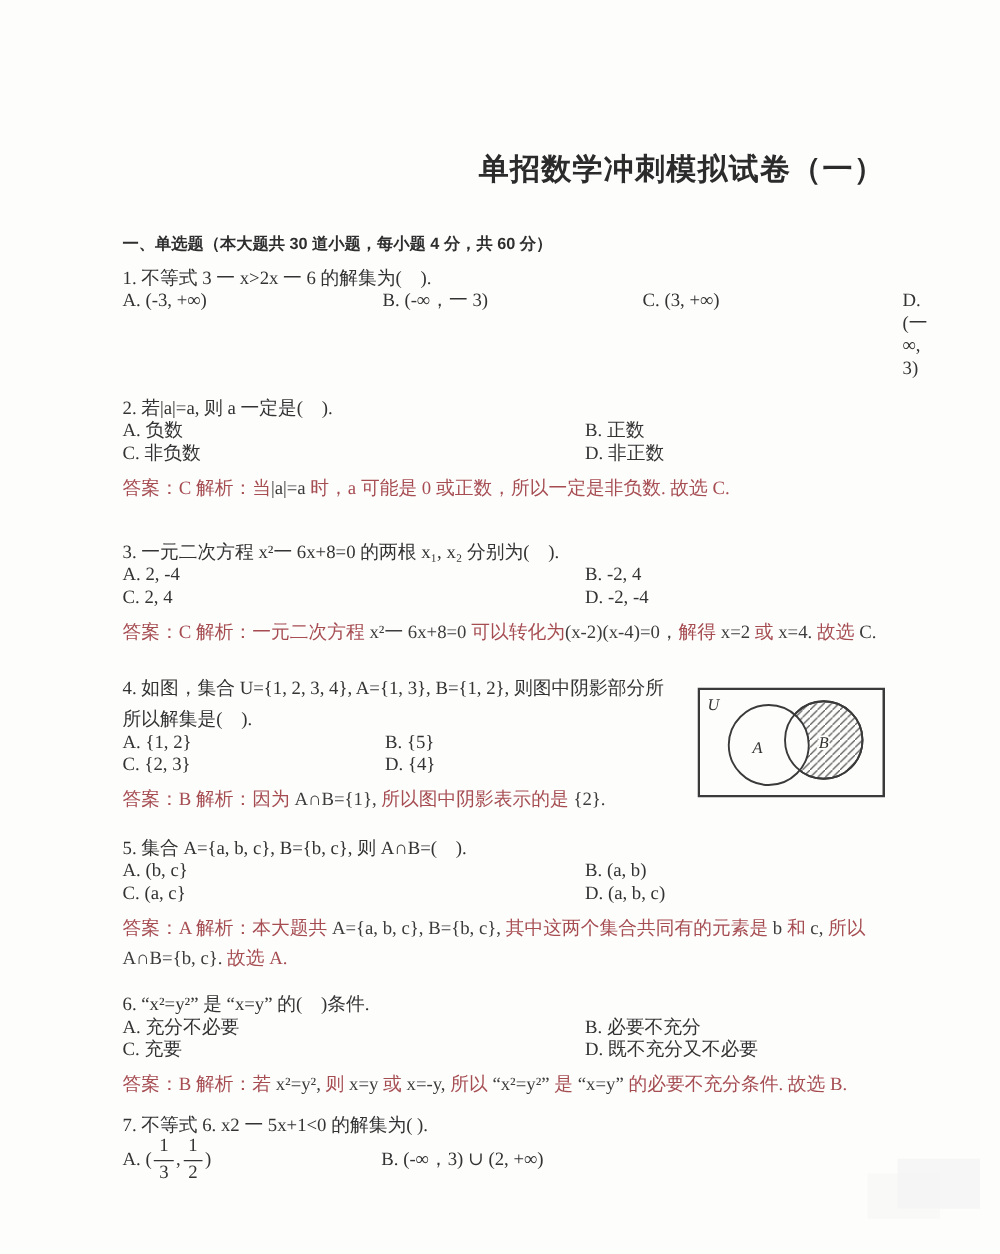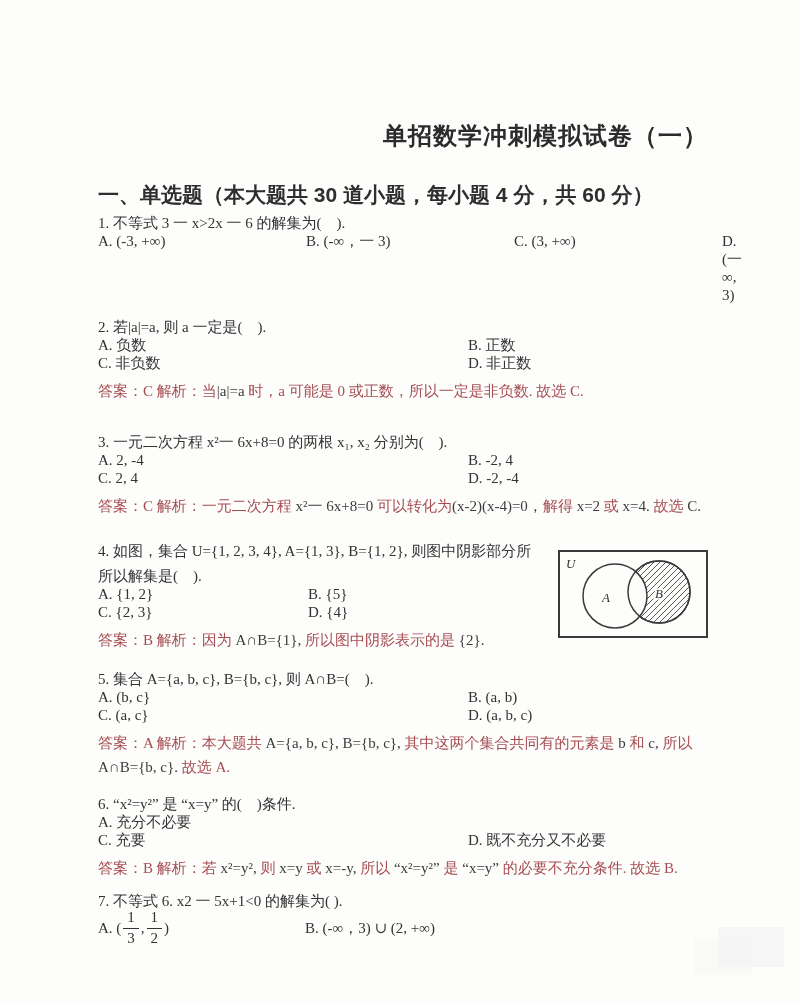--- a/index.html
+++ b/index.html
@@ -9,21 +9,21 @@
     color:#333;font-size:15px;
     position:relative;
   }
   .page{position:relative;width:800px;height:1003px;overflow:hidden;padding:0 92px 0 98px;box-sizing:border-box;}
   .title{
     padding-top:120px;text-align:right;font-family:"Liberation Sans","DejaVu Sans",sans-serif;
     font-weight:bold;font-size:24px;line-height:32px;color:#2b2b2b;letter-spacing:1px;
   }
   .section{
     margin-top:34px;font-family:"Liberation Sans","DejaVu Sans",sans-serif;
-    font-weight:bold;font-size:21px;line-height:18px;color:#2e2e2e;
+    font-weight:bold;font-size:13px;line-height:18px;color:#2e2e2e;
   }
   .q{margin-top:10px;}
   .q2{margin-top:14px;} .q3{margin-top:30px;} .q4{margin-top:24px;}
   .q5{margin-top:18px;} .q6{margin-top:16px;} .q7{margin-top:12px;}
   .qtext{line-height:18px;}
   .qtext2{line-height:18px;margin-top:7px;}
   .row{display:flex;margin-top:0;line-height:18px;gap:48px;}
   .row .c{width:322px;flex:none;}
   .row .c:last-child{flex:1;}
   .row4 .c{width:160px;flex:none;}
@@ -125,20 +125,21 @@
       <span class="c">C. (a, c}</span>
       <span class="c">D. (a, b, c)</span>
     </div>
     <div class="ans"><span class="r">答案：A 解析：本大题共 </span><span class="k">A={a, b, c}, B={b, c},</span><span class="r"> 其中这两个集合共同有的元素是 </span><span class="k">b</span><span class="r"> 和 </span><span class="k">c,</span><span class="r"> 所以 </span><span class="k">A∩B={b, c}.</span><span class="r"> 故选 A.</span></div>
   </div>
 
   <div class="q q6">
     <div class="qtext">6. “x²=y²” 是 “x=y” 的(　)条件.</div>
     <div class="row">
       <span class="c">A. 充分不必要</span>
+      <span class="c">B. 必要不充分</span>
     </div>
     <div class="row">
       <span class="c">C. 充要</span>
       <span class="c">D. 既不充分又不必要</span>
     </div>
     <div class="ans"><span class="r">答案：B 解析：若 </span><span class="k">x²=y²,</span><span class="r"> 则 </span><span class="k">x=y</span><span class="r"> 或 </span><span class="k">x=-y,</span><span class="r"> 所以 </span><span class="k">“x²=y²”</span><span class="r"> 是 </span><span class="k">“x=y”</span><span class="r"> 的必要不充分条件. 故选 B.</span></div>
   </div>
 
   <div class="q q7">
     <div class="qtext">7. 不等式 6. x2 一 5x+1&lt;0 的解集为( ).</div>

